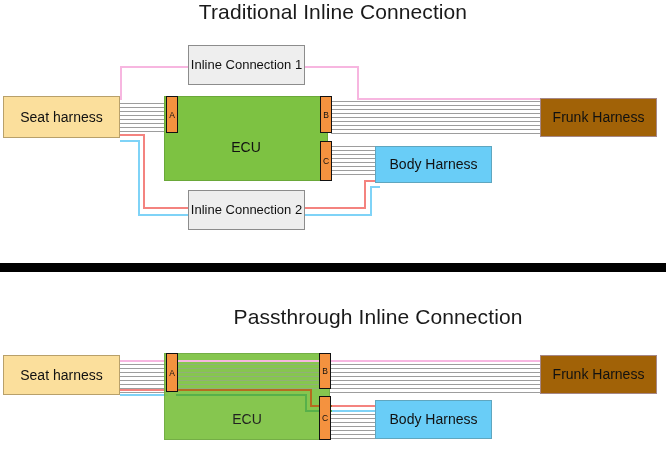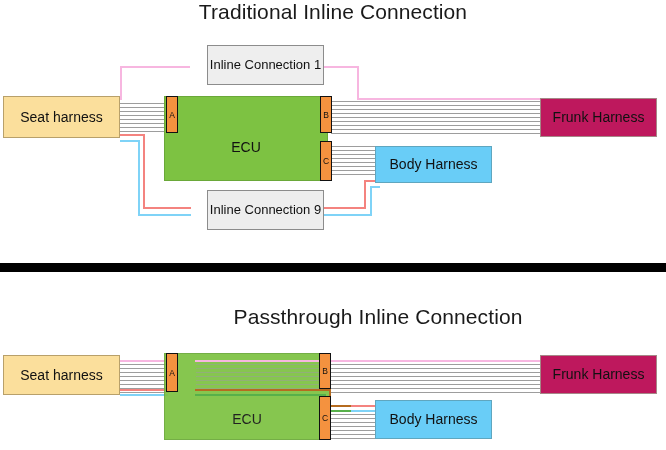--- a/index.html
+++ b/index.html
@@ -10,42 +10,42 @@
          font-size:21px;color:#1a1a1a;letter-spacing:.1px;font-weight:400;}
   #title-top{top:0px;}
   #title-bottom{top:305px;margin-left:45px;}
 
   .divider{position:absolute;left:0;width:666px;height:9px;background:#000;top:263px;}
 
   .box{position:absolute;box-sizing:border-box;display:flex;align-items:center;
        justify-content:center;text-align:center;line-height:1.15;color:#111;}
 
   .seat{background:#fbdf9c;border:1px solid #b8a06a;font-size:14px;}
-  .frunk{background:#be185d;border:1px solid #a58787;font-size:14px;}
+  .frunk{background:#a16207;border:1px solid #a58787;font-size:14px;}
   .body-h{background:#69cdf7;border:1px solid #5fa6bf;font-size:14px;}
   .ecu{background:#7dc242;border:1px solid #6aa839;font-size:14px;}
   .ecu span{position:absolute;}
   .inline{background:#eeeeee;border:1px solid #8c8c8c;font-size:13px;color:#111;}
 
   .conn{position:absolute;box-sizing:border-box;background:#f4923f;
         border:1.6px solid #111;font-size:8.5px;color:#111;
         display:flex;align-items:center;justify-content:center;}
   .conn span{position:relative;top:0px;}
 
   .bundle{position:absolute;}
   .bundle i{display:block;position:absolute;left:0;width:100%;height:1px;background:#9d9d9d;}
 
   .wire{position:absolute;}
   .pink{background:#f7b6e0;}
   .red{background:#f4837f;}
   .blue{background:#7fd3f7;}
   .olive{background:#b56b1f;}
   .grn{background:#57b04a;}
 
-  .z1{z-index:1;} .z2{z-index:2;} .z3{z-index:3;} .z4{z-index:4;margin-left:19px;} .z5{z-index:5;}
+  .z1{z-index:1;} .z2{z-index:2;} .z3{z-index:3;} .z4{z-index:4;} .z5{z-index:5;}
 </style>
 </head>
 <body>
 
 <div id="stage">
 
   <div class="title" id="title-top">Traditional Inline Connection</div>
 
   <div class="wire pink z1" style="left:120px;top:66px;width:2px;height:34px;"></div>
   <div class="wire pink z1" style="left:120px;top:66px;width:70px;height:2px;"></div>
@@ -104,21 +104,21 @@
   <div class="box ecu z3" style="left:164px;top:96px;width:164px;height:85px;">
     <span style="top:42px;">ECU</span>
   </div>
 
   <div class="box frunk z3" style="left:540px;top:98px;width:117px;height:39px;">Frunk Harness</div>
 
   <div class="box body-h z3" style="left:375px;top:146px;width:117px;height:37px;">Body Harness</div>
 
   <div class="box inline z4" style="left:188px;top:45px;width:117px;height:40px;">Inline Connection 1</div>
 
-  <div class="box inline z4" style="left:188px;top:190px;width:117px;height:40px;">Inline Connection 9</div>
+  <div class="box inline z4" style="left:188px;top:190px;width:117px;height:40px;">Inline Connection 2</div>
 
   <div class="conn z5" style="left:166px;top:96px;width:12px;height:37px;">
     <span>A</span>
   </div>
   <div class="conn z5" style="left:320px;top:96px;width:12px;height:37px;">
     <span>B</span>
   </div>
   <div class="conn z5" style="left:320px;top:141px;width:12px;height:40px;">
     <span>C</span>
   </div>

